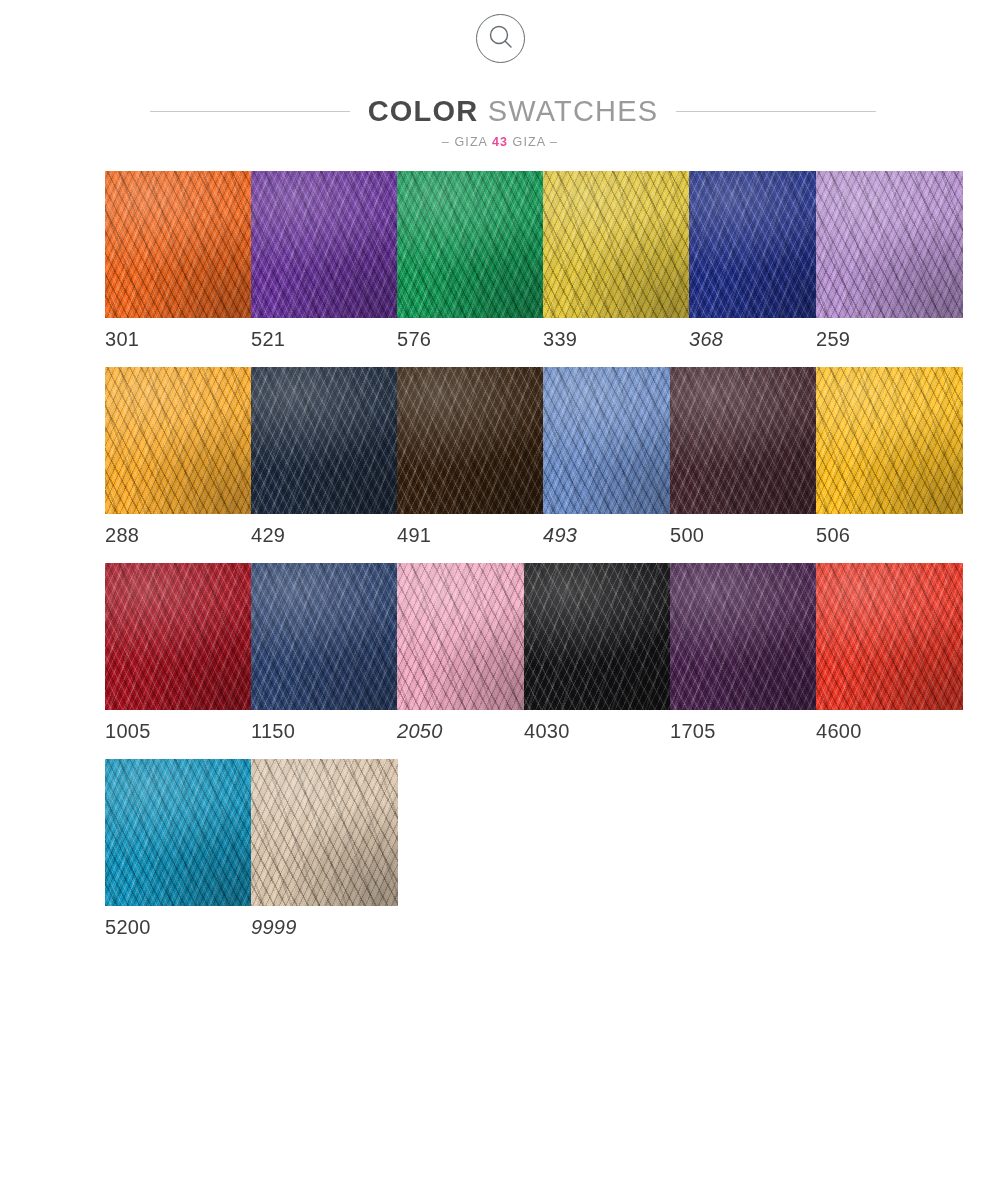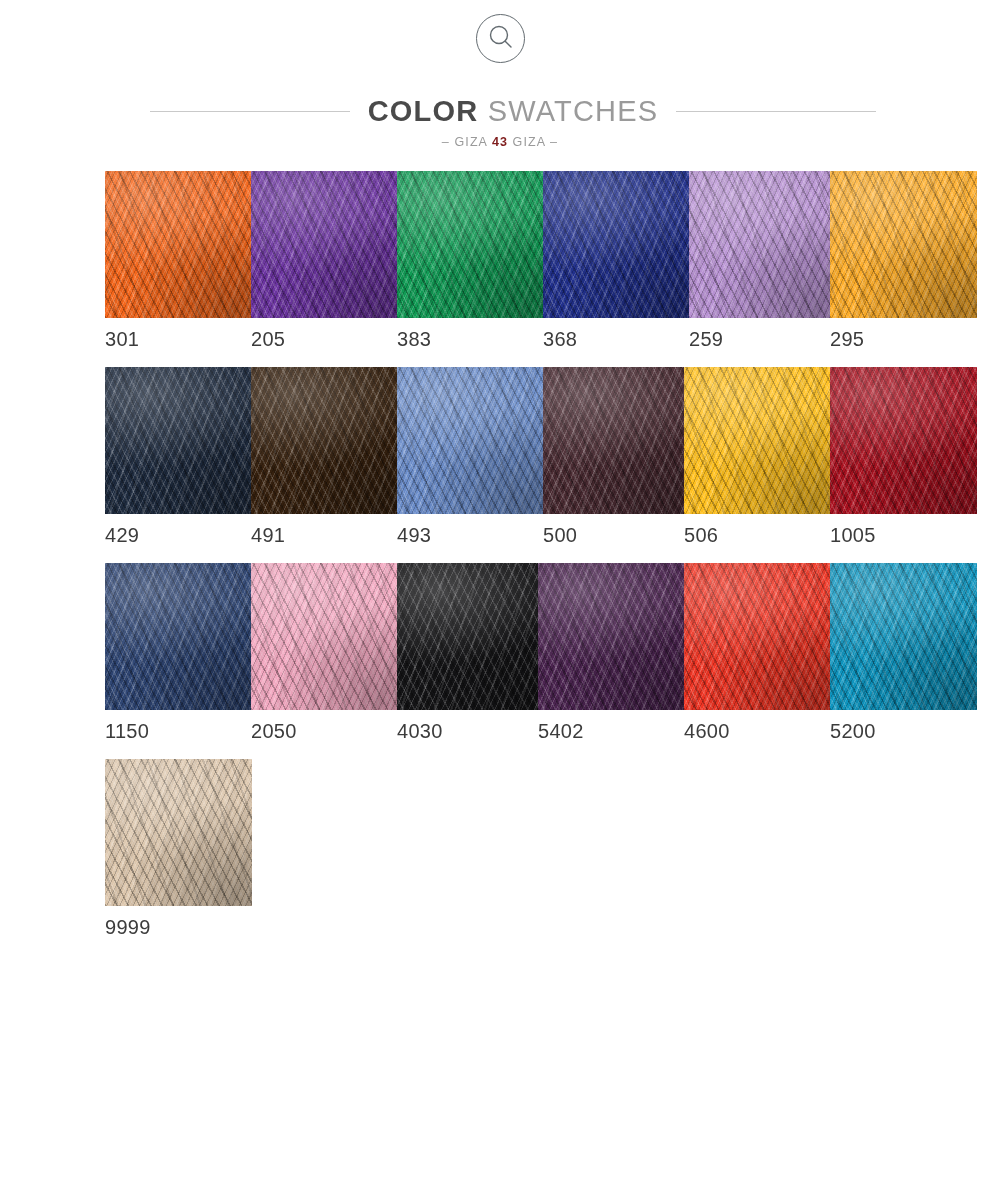--- a/index.html
+++ b/index.html
@@ -58,37 +58,37 @@
   .title-strong { color: #4a4a4a; font-weight: 700; }
   .title-light  { color: #9a9a9a; font-weight: 300; }
 
   .subtitle {
     margin-top: 7px;
     font-size: 12.5px;
     letter-spacing: 1.1px;
     color: #9a9a9a;
     text-align: center;
   }
-  .subtitle b { color: #7f1d1d; font-weight: 700; }
+  .subtitle b { color: #ec4899; font-weight: 700; }
 
   
   .grid {
     margin: 0;
     padding: 0 0 0 105px;
     display: flex;
     flex-wrap: wrap;
     width: 895px;
     margin-top: 22px;
   }
   .cell {
     width: 127px;
     margin-right: 19px;
     margin-bottom: 18px;
   }
-  .cell:nth-child(5n) { margin-right: 14px; }
+  .cell:nth-child(5n) { margin-right: 0; font-style: italic; }
 
   .swatch {
     width: 147px;
     height: 147px;
     position: relative;
     overflow: hidden;
     background-repeat: no-repeat;
   }
   
   .swatch .tex {
@@ -187,31 +187,41 @@
       <div class="label">301</div>
     </div>
     <div class="cell">
       <div class="swatch" style="background-color: rgb(107, 52, 160);">
         <div class="tex a"></div>
         <div class="tex b"></div>
         <div class="tex c"></div>
         <div class="tex d"></div>
         <div class="tex e"></div>
       </div>
-      <div class="label">205</div>
+      <div class="label">521</div>
     </div>
     <div class="cell">
       <div class="swatch" style="background-color: rgb(17, 155, 85);">
         <div class="tex a"></div>
         <div class="tex b"></div>
         <div class="tex c"></div>
         <div class="tex d"></div>
         <div class="tex e"></div>
       </div>
-      <div class="label">383</div>
+      <div class="label">576</div>
+    </div>
+    <div class="cell">
+      <div class="swatch" style="background-color: rgb(226, 198, 56);">
+        <div class="tex a"></div>
+        <div class="tex b"></div>
+        <div class="tex c"></div>
+        <div class="tex d"></div>
+        <div class="tex e"></div>
+      </div>
+      <div class="label">339</div>
     </div>
     <div class="cell">
       <div class="swatch" style="background-color: rgb(33, 48, 140);">
         <div class="tex a"></div>
         <div class="tex b"></div>
         <div class="tex c"></div>
         <div class="tex d"></div>
         <div class="tex e"></div>
       </div>
       <div class="label">368</div>
@@ -227,21 +237,21 @@
       <div class="label">259</div>
     </div>
     <div class="cell">
       <div class="swatch" style="background-color: rgb(253, 173, 42);">
         <div class="tex a"></div>
         <div class="tex b"></div>
         <div class="tex c"></div>
         <div class="tex d"></div>
         <div class="tex e"></div>
       </div>
-      <div class="label">295</div>
+      <div class="label">288</div>
     </div>
     <div class="cell">
       <div class="swatch" style="background-color: rgb(31, 44, 64);">
         <div class="tex a"></div>
         <div class="tex b"></div>
         <div class="tex c"></div>
         <div class="tex d"></div>
         <div class="tex e"></div>
       </div>
       <div class="label">429</div>
@@ -327,21 +337,21 @@
       <div class="label">4030</div>
     </div>
     <div class="cell">
       <div class="swatch" style="background-color: rgb(75, 36, 80);">
         <div class="tex a"></div>
         <div class="tex b"></div>
         <div class="tex c"></div>
         <div class="tex d"></div>
         <div class="tex e"></div>
       </div>
-      <div class="label">5402</div>
+      <div class="label">1705</div>
     </div>
     <div class="cell">
       <div class="swatch" style="background-color: rgb(238, 53, 36);">
         <div class="tex a"></div>
         <div class="tex b"></div>
         <div class="tex c"></div>
         <div class="tex d"></div>
         <div class="tex e"></div>
       </div>
       <div class="label">4600</div>

